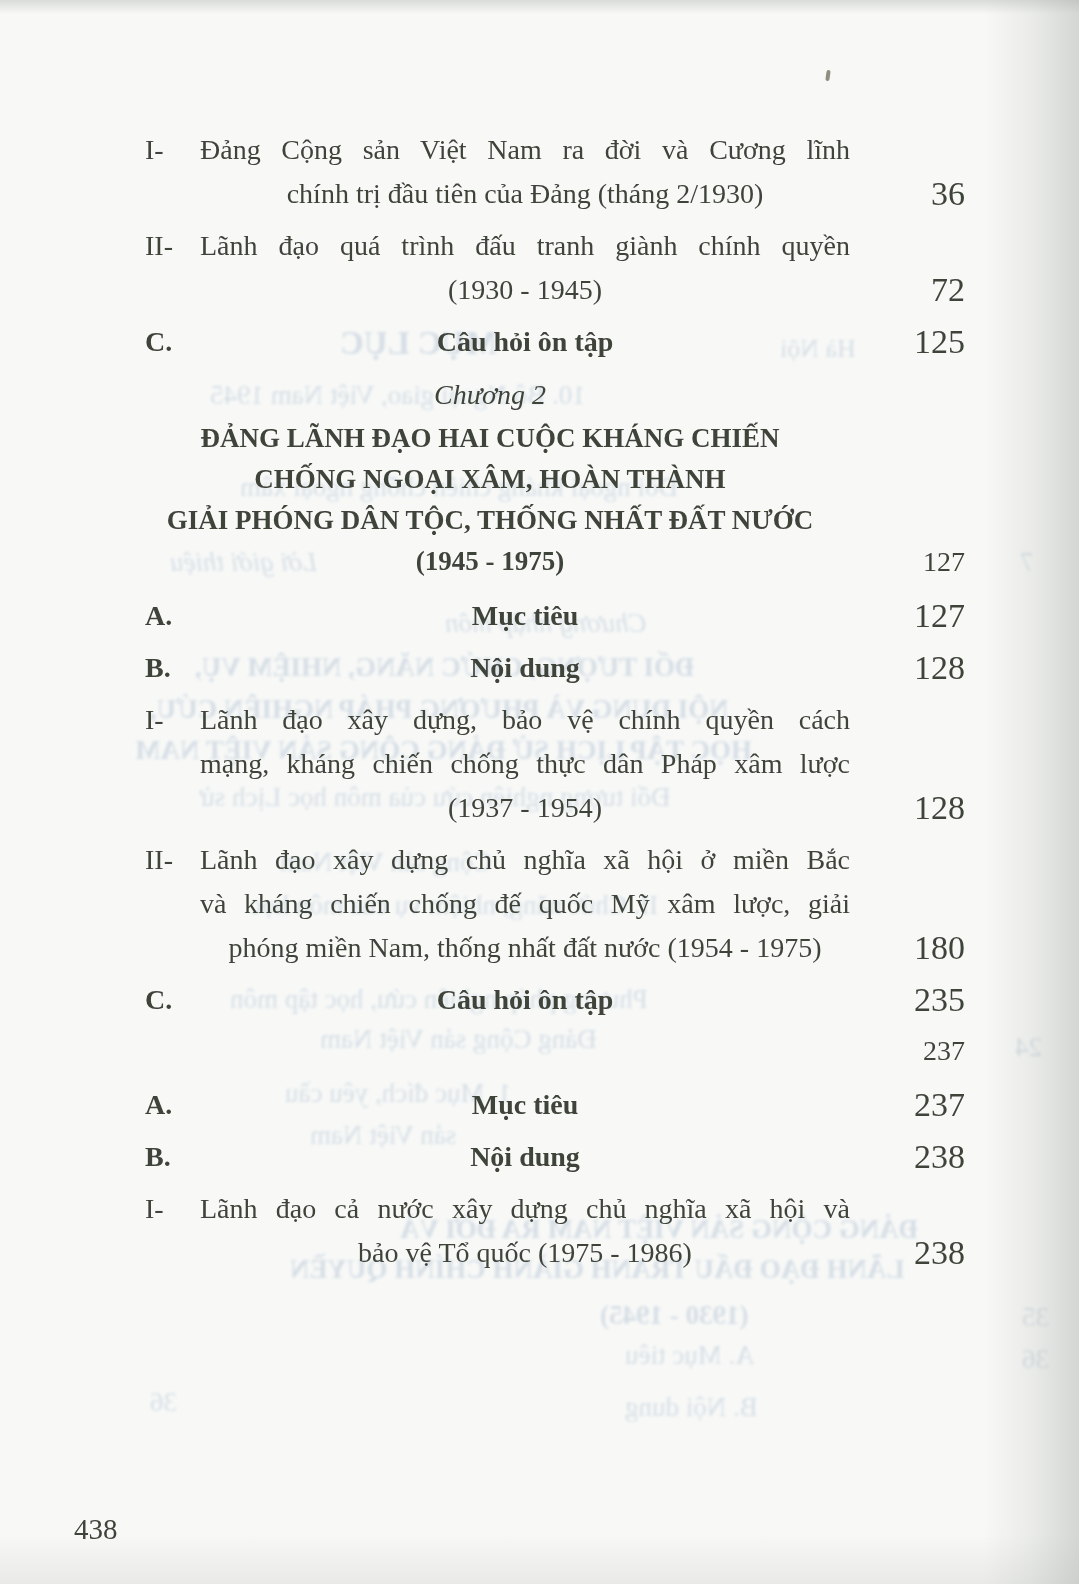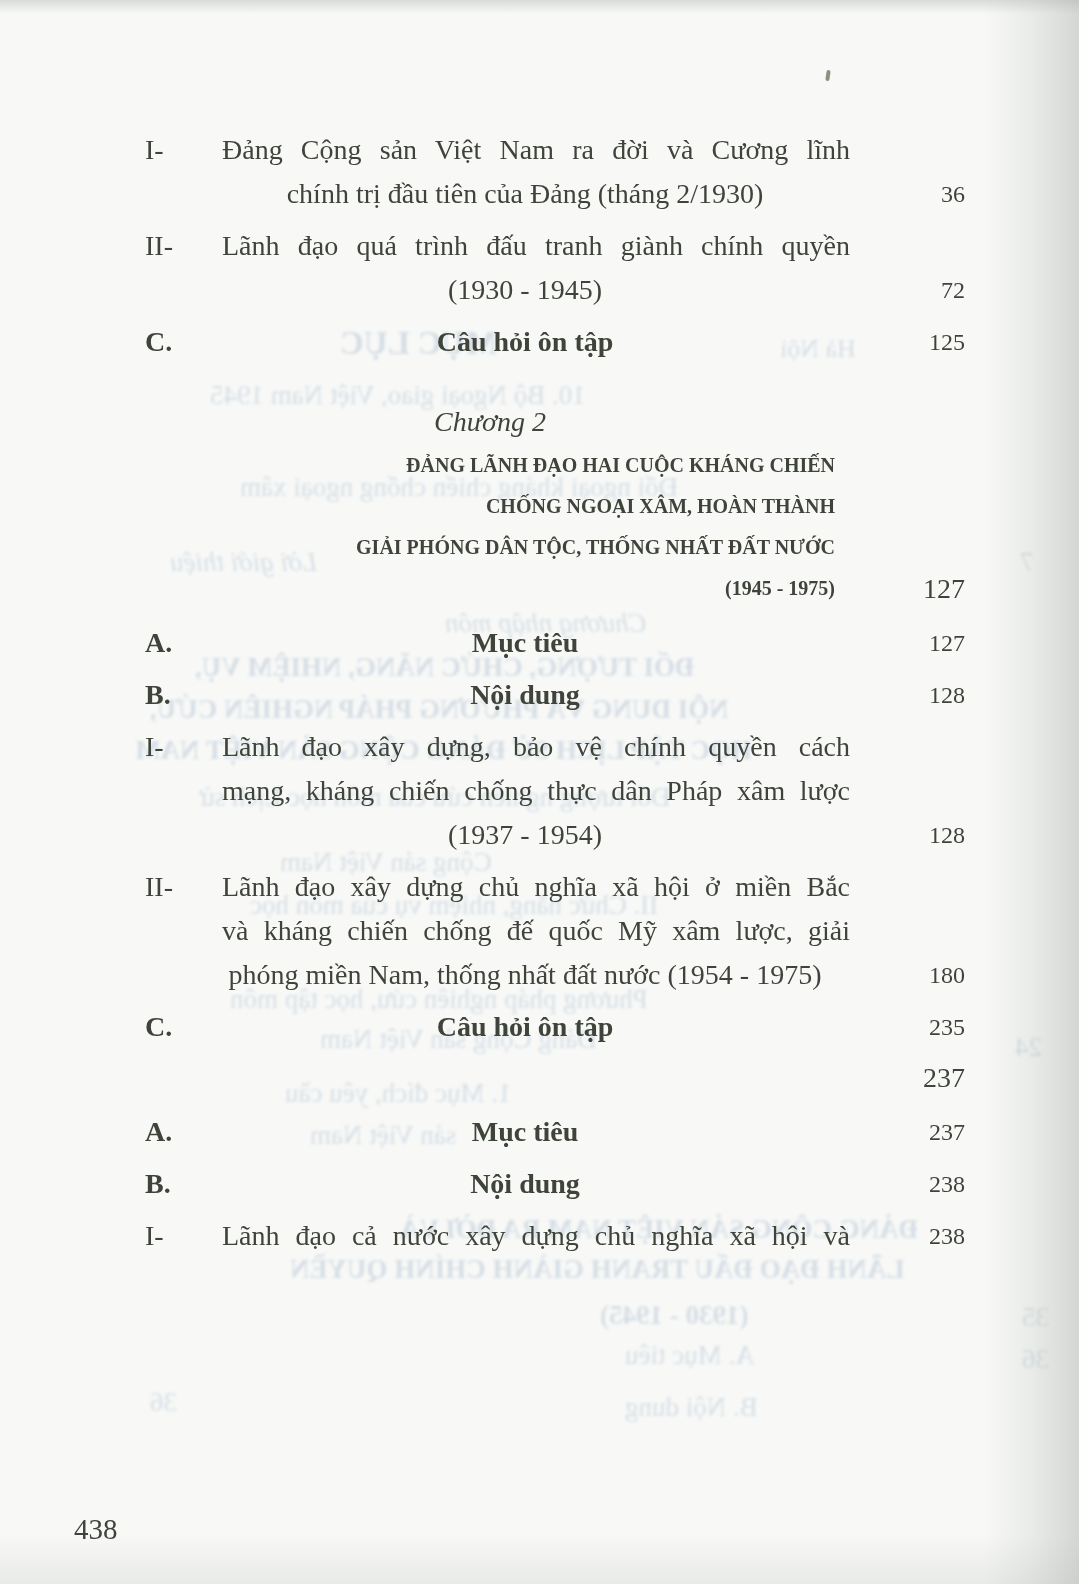--- a/index.html
+++ b/index.html
@@ -32,28 +32,28 @@
   }
   .bleed-layer div.b{font-weight:bold;}
   .bleed-layer div.i{font-style:italic;}
 
   
   .content{position:absolute;left:145px;top:128px;width:820px;}
   .entry{display:flex;margin-bottom:8px;}
   .entry .lbl{width:55px;font-size:28px;line-height:44px;flex:none;}
   .entry .txt{width:650px;flex:none;font-size:28px;line-height:44px;}
   .entry .txt .tline{text-align:center;}
-  .entry .txt .tline.just{text-align:justify;text-align-last:justify;margin-left:22px;-moz-text-align-last:justify;}
-  .entry .pg{flex:1;text-align:right;font-size:24px;line-height:44px;align-self:flex-end;}
+  .entry .txt .tline.just{text-align:justify;text-align-last:justify;-moz-text-align-last:justify;}
+  .entry .pg{flex:1;text-align:right;font-size:34px;line-height:44px;align-self:flex-end;}
   .entry.bold .lbl,.entry.bold .txt{font-weight:bold;}
 
   .chapter{display:flex;margin:0 0 12px 0;}
   .chapter-left{width:690px;flex:none;text-align:center;}
-  .chapter-label{font-style:italic;font-size:28px;line-height:46px;margin-top:27px;}
-  .chapter-title-line{font-weight:bold;font-size:20px;line-height:41px;white-space:nowrap;text-align:right;}
+  .chapter-label{font-style:italic;font-size:28px;line-height:46px;}
+  .chapter-title-line{font-weight:bold;font-size:27px;line-height:41px;white-space:nowrap;}
   .chapter .pg{flex:1;text-align:right;font-size:28px;line-height:41px;align-self:flex-end;}
 
   .folio{position:absolute;left:74px;top:1513px;font-size:29px;}
 
   .speck{position:absolute;left:826px;top:70px;width:4px;height:11px;
     background:#6e6a57;border-radius:2px;transform:rotate(8deg);opacity:.75;}
 </style>
 </head>
 <body>
 
@@ -173,20 +173,21 @@
         <span class="lbl">B.</span>
         <div class="txt">
           <div class="tline">Nội dung</div>
         </div>
         <div class="pg">238</div>
       </div>
       <div class="entry">
         <span class="lbl">I-</span>
         <div class="txt">
           <div class="tline just">Lãnh đạo cả nước xây dựng chủ nghĩa xã hội và</div>
+          <div class="tline">bảo vệ Tổ quốc (1975 - 1986)</div>
         </div>
         <div class="pg">238</div>
       </div>
     </div>
   <div class="folio">438</div>
   <div class="speck"></div>
   <div class="edge-top"></div>
   <div class="edge-right"></div>
   <div class="edge-bottom"></div>
 </div>

